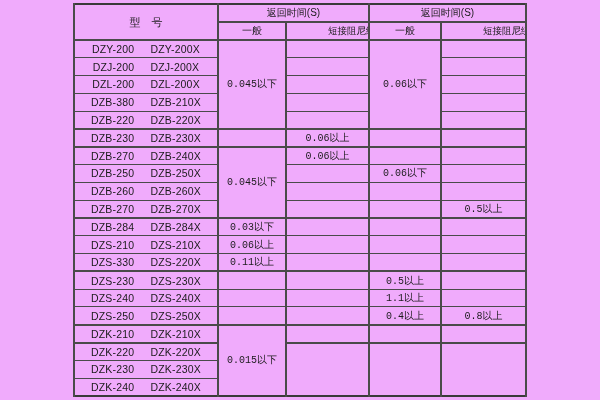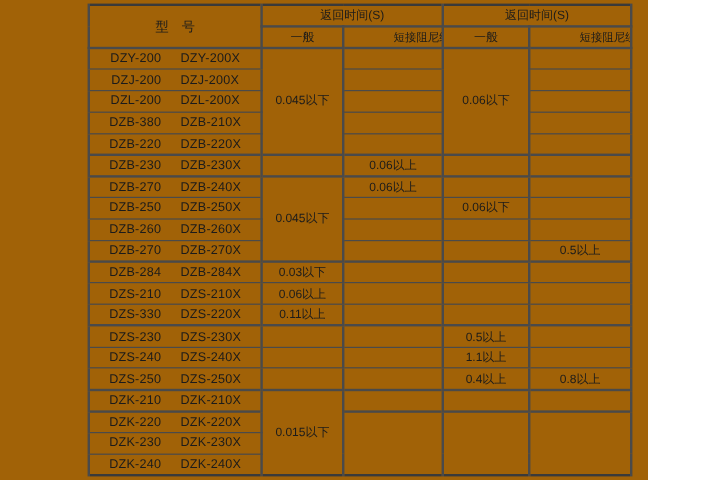--- a/index.html
+++ b/index.html
@@ -4,22 +4,22 @@
 <style>
   * { box-sizing: border-box; }
   html, body {
     margin: 0; padding: 0;
     width: 600px; height: 400px;
     background: #ffffff;
     font-family: "Liberation Sans", "DejaVu Sans", sans-serif;
   }
   .page {
     position: relative;
-    width: 540px; height: 400px;
-    background: #a16207;
+    width: 600px; height: 400px;
+    background: #f0abfc;
     overflow: hidden;
   }
   table.spec-table {
     position: absolute;
     left: 73px; top: 3px;
     width: 452px; height: 392px;
     border-collapse: collapse;
     table-layout: fixed;
     border: 2px solid #3a3a3a;
   }
@@ -37,21 +37,21 @@
     white-space: nowrap;
   }
   thead tr { height: 18px; }
   thead th { border-bottom-width: 2px; }
   tbody tr { height: 17.8px; }
   tr.thick > td { border-top-width: 2px; }
   td.model span.m1 { margin-right: 16px; margin-top: 20px; }
   td.model { font-size: 10.5px; letter-spacing: 0.2px; }
   th.small { font-size: 9.5px; padding-left: 41px; }
   th.model-h { font-size: 11px; }
-  td.val { font-size: 10px; }
+  td.val { font-size: 10px; font-family: Liberation Mono, monospace; }
 </style>
 </head>
 <body>
 
 <div class="page">
   <table class="spec-table">
     <colgroup>
       <col style="width:144px">
       <col style="width:68px">
       <col style="width:83px">

